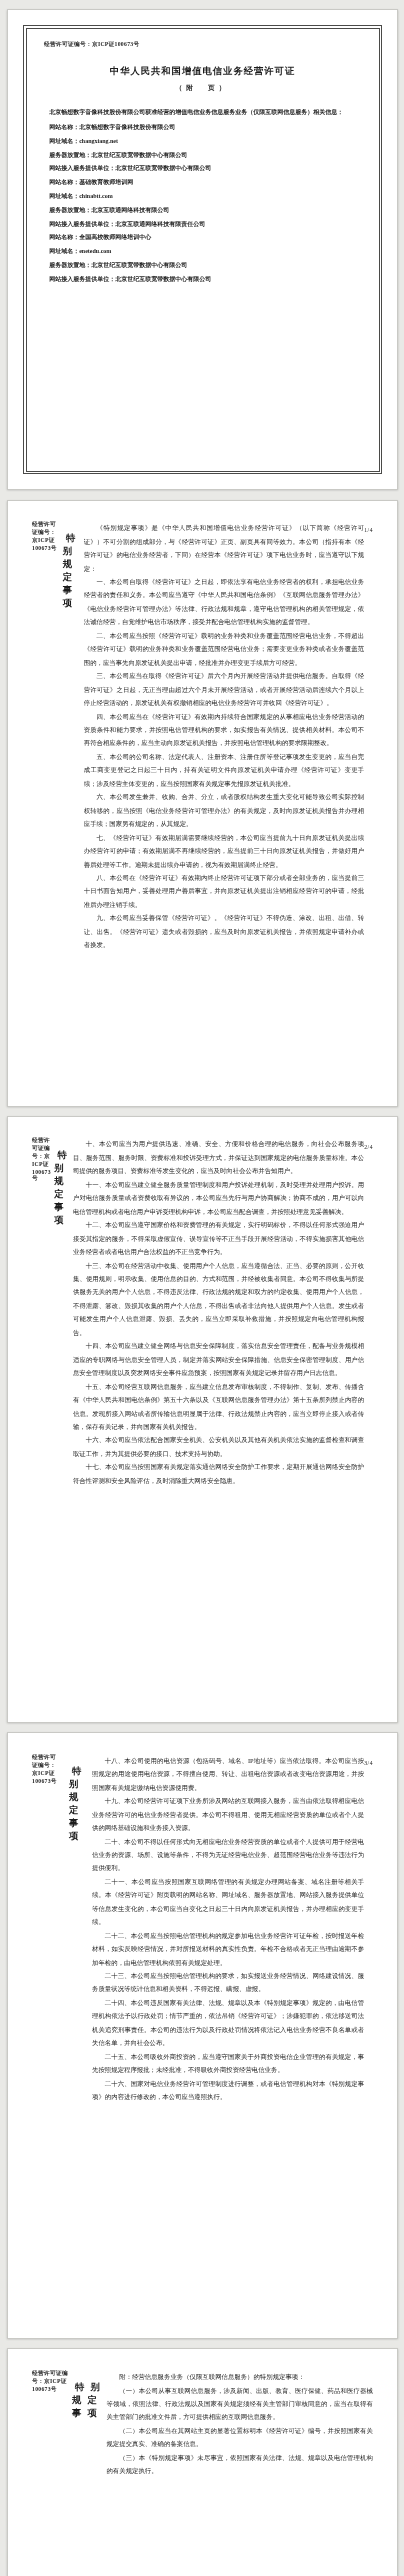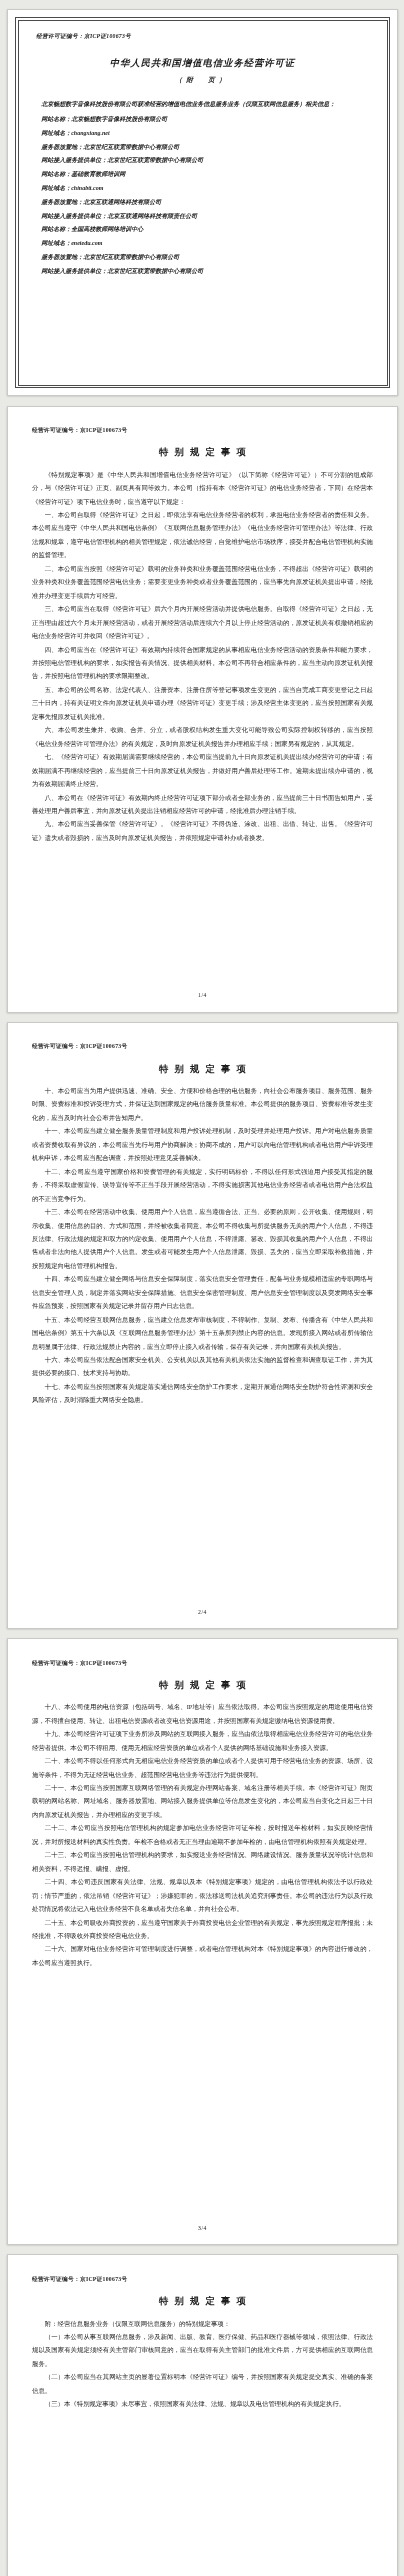--- a/index.html
+++ b/index.html
@@ -21,21 +21,21 @@
   .page {
     width: 391px;
     background: #ffffff;
     border: 0.5px solid #c9c9c5;
     box-shadow: 0 0.5px 2.1px rgba(0,0,0,0.22);
     box-sizing: border-box;
     margin-bottom: 9.3px;
     position: relative;
   }
   
-  .page-cert { height: 387px; padding: 7px; font-style: italic; }
+  .page-cert { height: 481px; padding: 15px; }
   .cert-frame {
     border: 0.5px solid #4a4a48;
     height: 100%;
     box-sizing: border-box;
     padding: 1.5px;
   }
   .cert-inner {
     border: 1px solid #4a4a48;
     height: 100%;
     box-sizing: border-box;
@@ -70,21 +70,21 @@
   }
   .cert-intro { margin: 0 0 1px 0; text-align: justify; }
   .cert-line { white-space: nowrap; overflow: hidden; }
   .cert-line .lbl { font-weight: bold; }
   .cert-line .val { font-weight: bold; }
   
   .page-special {
     height: 607px;
     padding: 20.6px 24px 13.4px;
     display: flex;
-    flex-direction: column;
+    flex-direction: row;
   }
   .sp-header {
     font-size: 5.7px;
     font-weight: bold;
     letter-spacing: 0.3px;
   }
   .sp-title {
     margin: 11.3px 0 8.2px;
     text-align: center;
     font-size: 9.3px;

